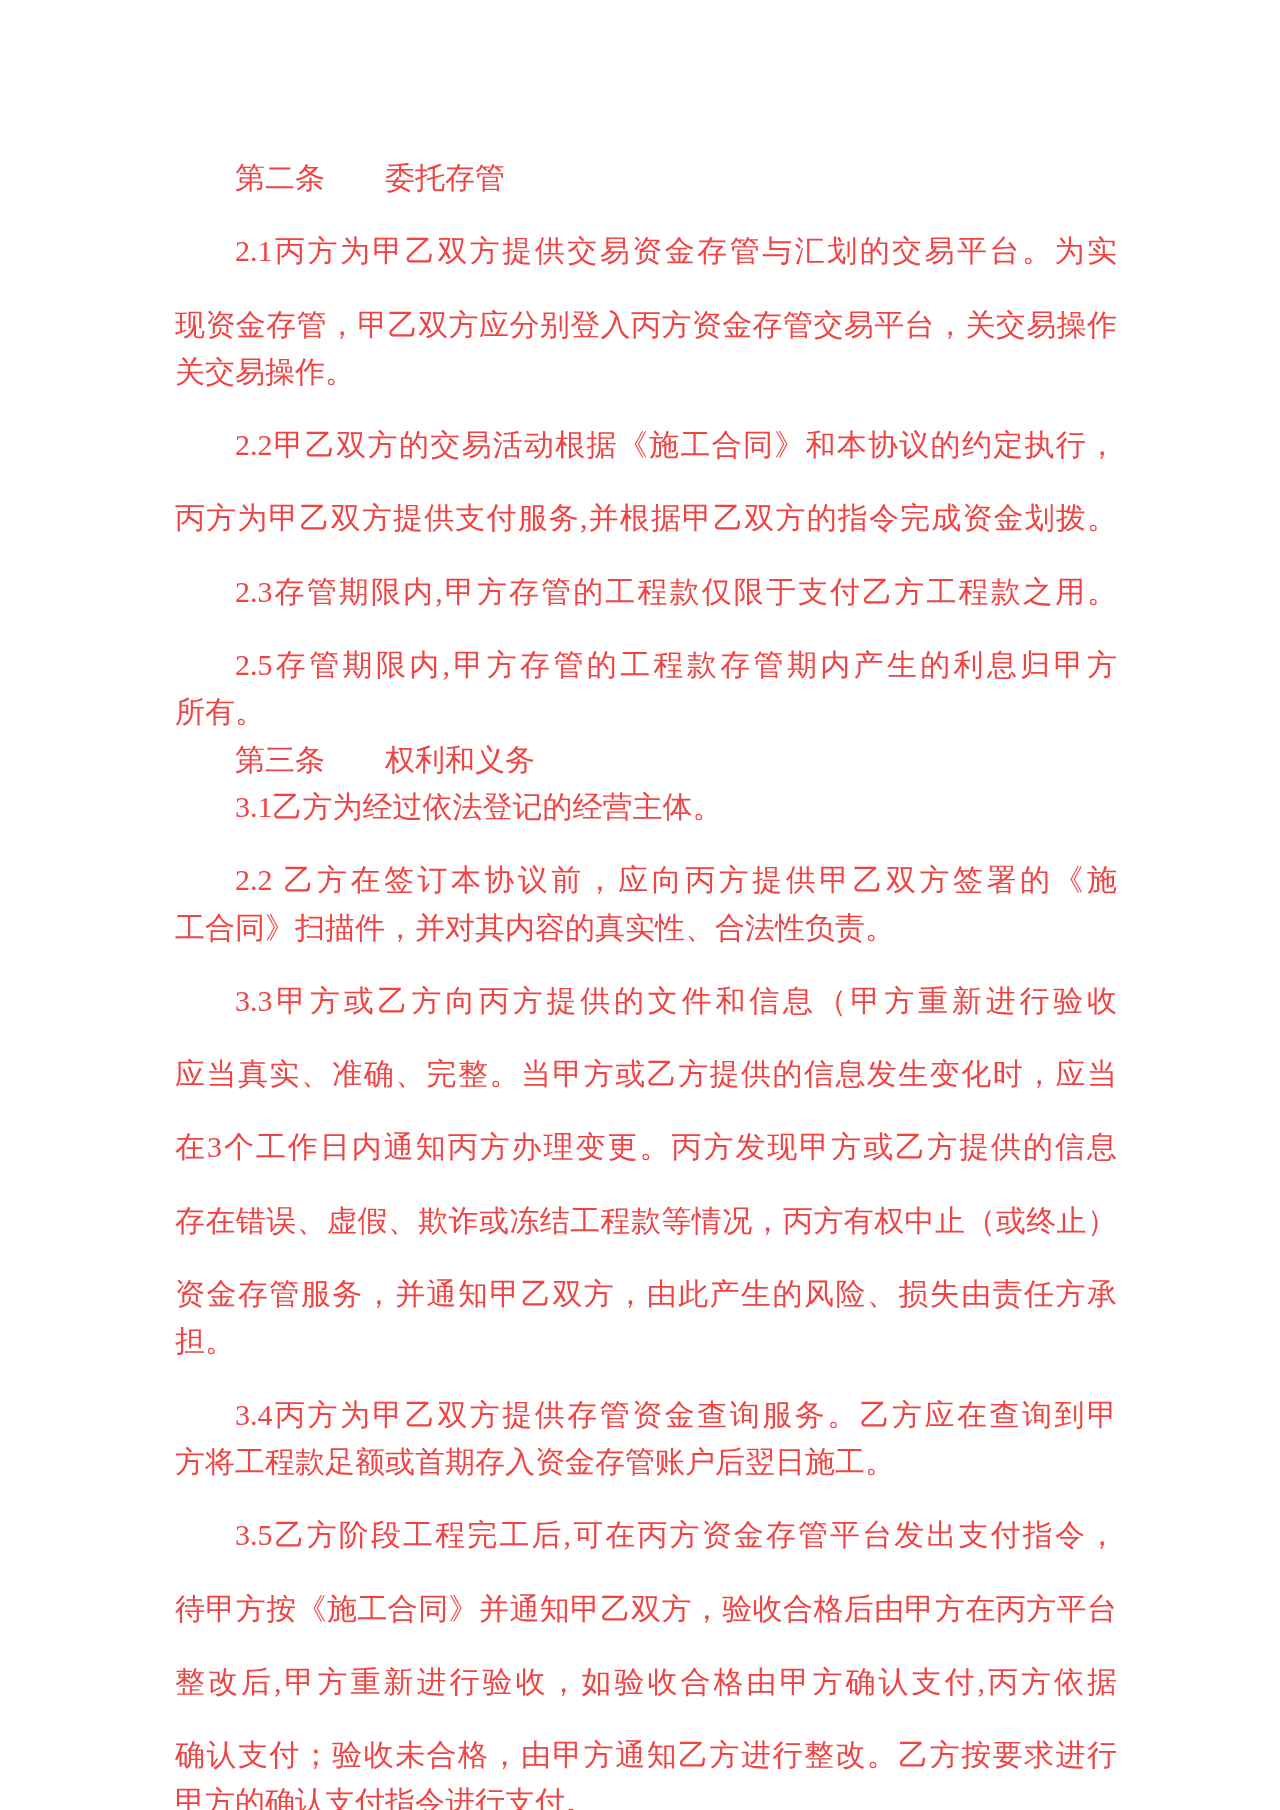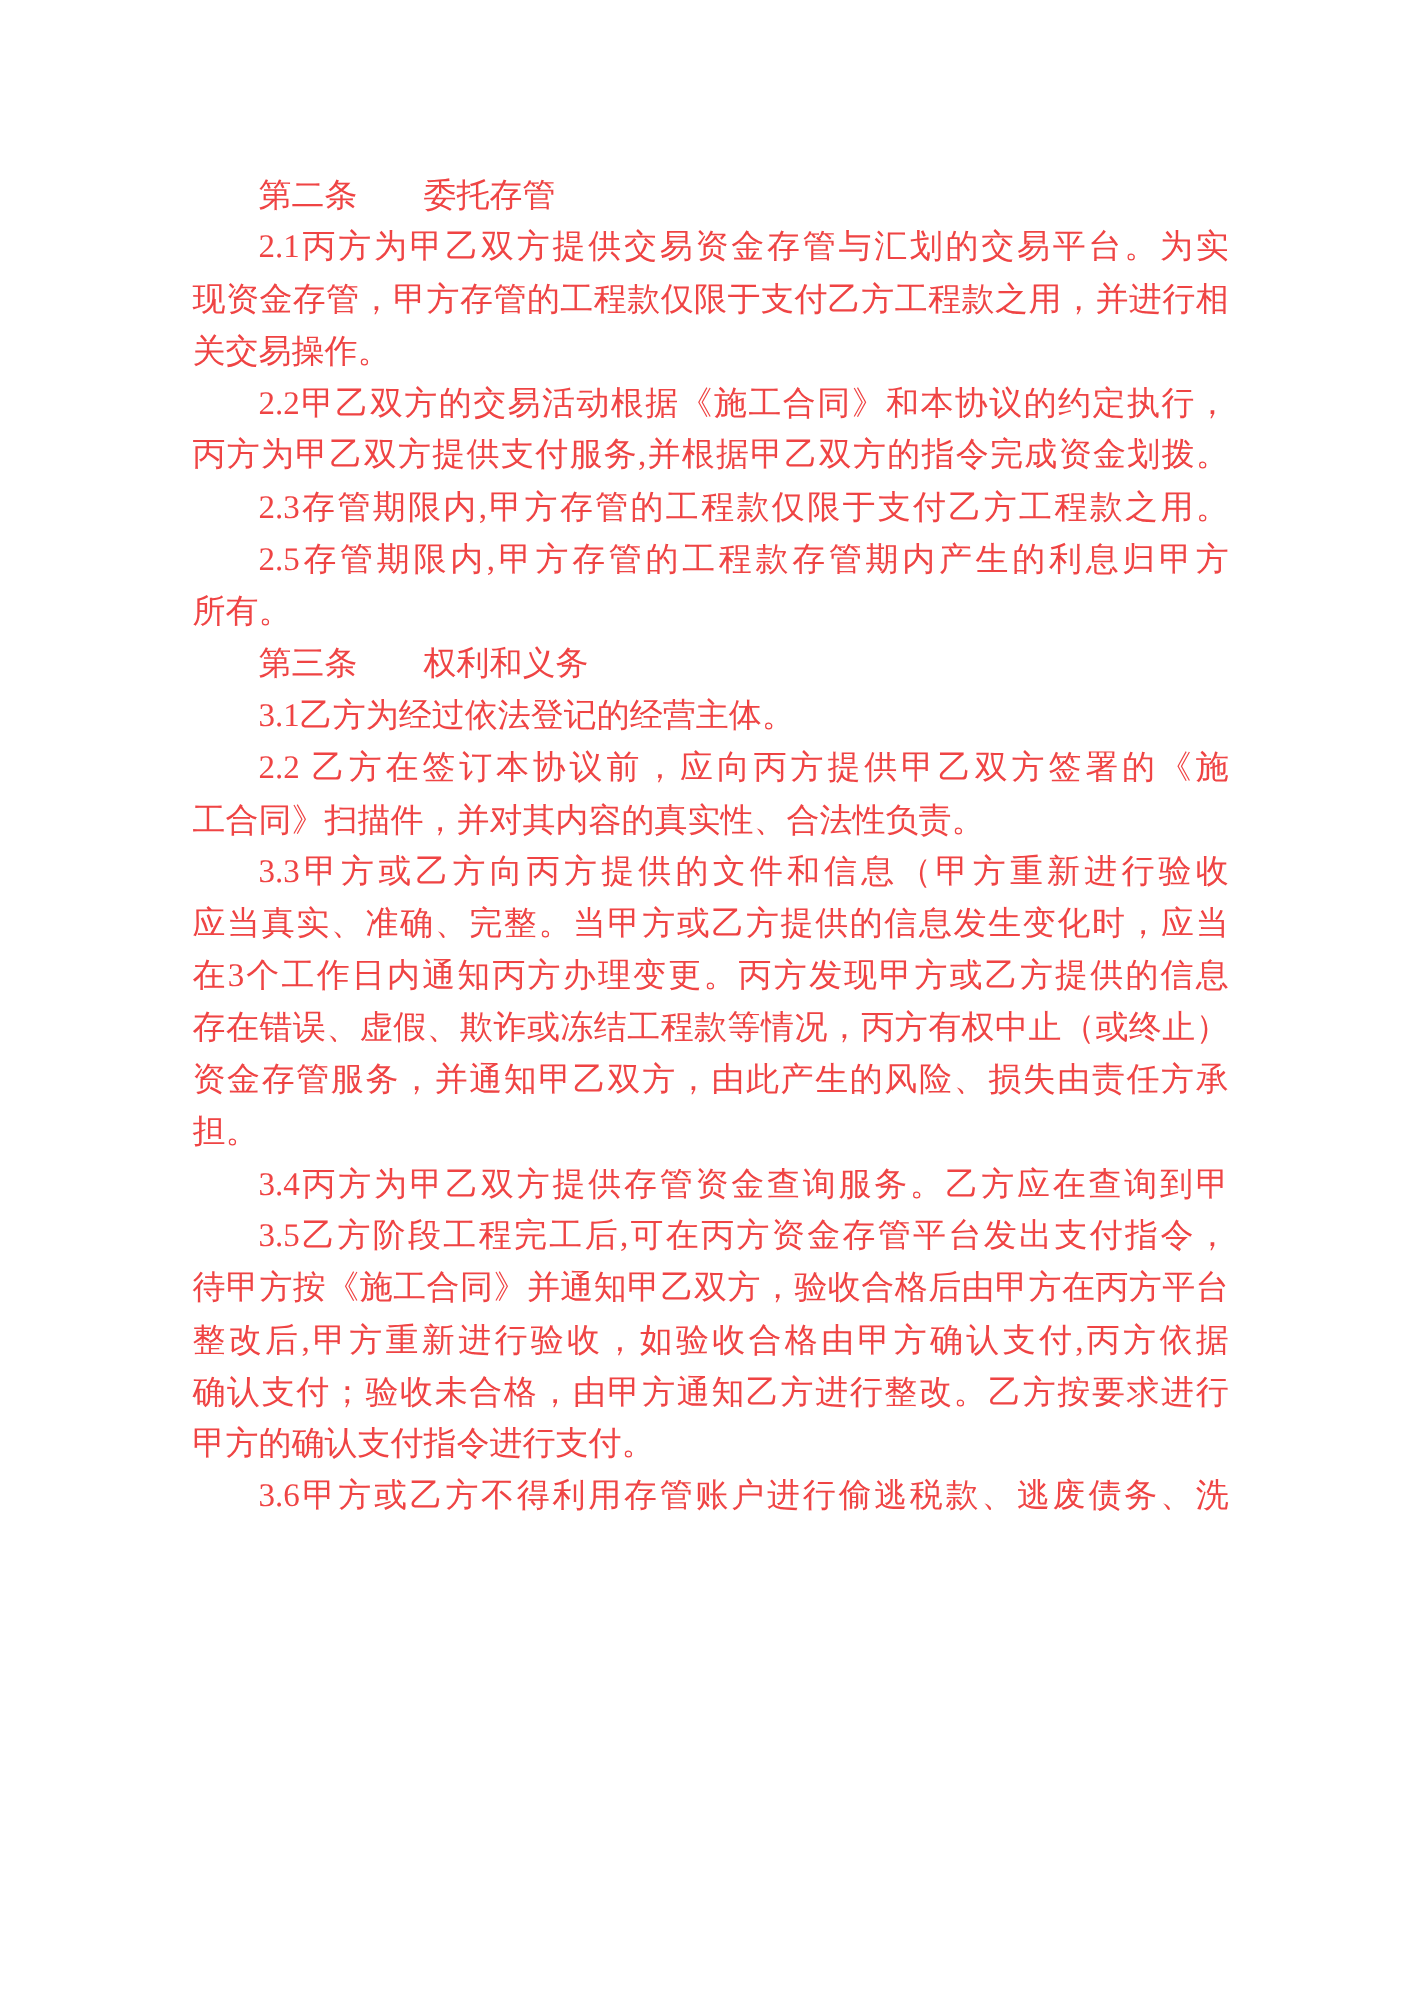--- a/index.html
+++ b/index.html
@@ -33,33 +33,34 @@
     white-space: pre-wrap;
     text-align: left;
     overflow: visible;
   }
   .line.first {
     text-indent: 2em;
   }
   .line.fill {
     text-align: justify;
     text-align-last: justify;
+    margin-top: 26px;
   }
 </style>
 </head>
 <body>
 
 <div class="page">
   <div class="doc">
       <div class="para">
         <div class="line first">第二条　　委托存管</div>
       </div>
       <div class="para">
         <div class="line first fill">2.1丙方为甲乙双方提供交易资金存管与汇划的交易平台。为实</div>
-        <div class="line fill">现资金存管，甲方存管的工程款仅限于支付乙方工程款之用，并进行相</div>
+        <div class="line fill">现资金存管，甲乙双方应分别登入丙方资金存管交易平台，关交易操作</div>
         <div class="line">关交易操作。</div>
       </div>
       <div class="para">
         <div class="line first fill">2.2甲乙双方的交易活动根据《施工合同》和本协议的约定执行，</div>
         <div class="line fill">丙方为甲乙双方提供支付服务,并根据甲乙双方的指令完成资金划拨。</div>
       </div>
       <div class="para">
         <div class="line first fill">2.3存管期限内,甲方存管的工程款仅限于支付乙方工程款之用。</div>
       </div>
       <div class="para">
@@ -79,20 +80,21 @@
       <div class="para">
         <div class="line first fill">3.3甲方或乙方向丙方提供的文件和信息（甲方重新进行验收</div>
         <div class="line fill">应当真实、准确、完整。当甲方或乙方提供的信息发生变化时，应当</div>
         <div class="line fill">在3个工作日内通知丙方办理变更。丙方发现甲方或乙方提供的信息</div>
         <div class="line fill">存在错误、虚假、欺诈或冻结工程款等情况，丙方有权中止（或终止）</div>
         <div class="line fill">资金存管服务，并通知甲乙双方，由此产生的风险、损失由责任方承</div>
         <div class="line">担。</div>
       </div>
       <div class="para">
         <div class="line first fill">3.4丙方为甲乙双方提供存管资金查询服务。乙方应在查询到甲</div>
+        <div class="line">方将工程款足额或首期存入资金存管账户后翌日施工。</div>
       </div>
       <div class="para">
         <div class="line first fill">3.5乙方阶段工程完工后,可在丙方资金存管平台发出支付指令，</div>
         <div class="line fill">待甲方按《施工合同》并通知甲乙双方，验收合格后由甲方在丙方平台</div>
         <div class="line fill">整改后,甲方重新进行验收，如验收合格由甲方确认支付,丙方依据</div>
         <div class="line fill">确认支付；验收未合格，由甲方通知乙方进行整改。乙方按要求进行</div>
         <div class="line">甲方的确认支付指令进行支付。</div>
       </div>
       <div class="para">
         <div class="line first fill">3.6甲方或乙方不得利用存管账户进行偷逃税款、逃废债务、洗</div>

